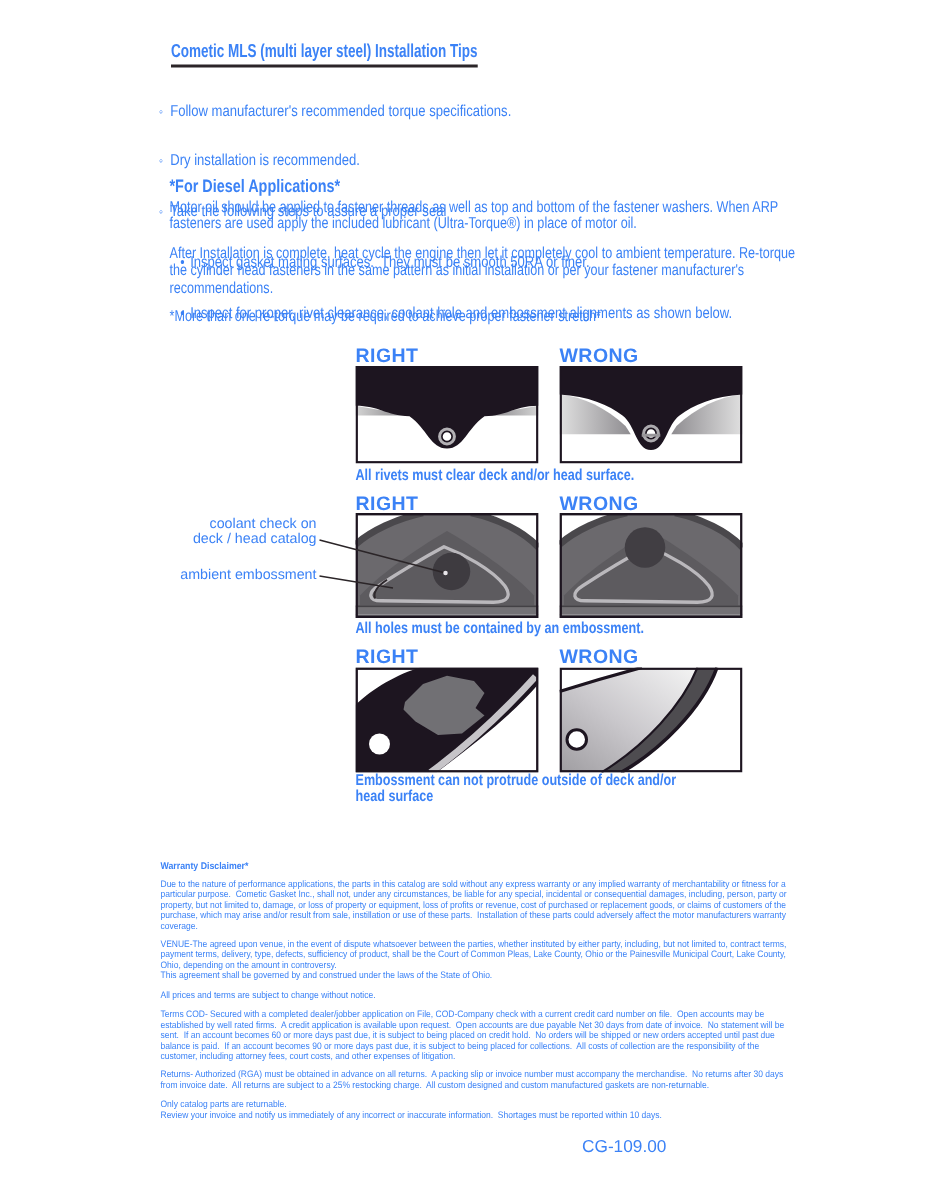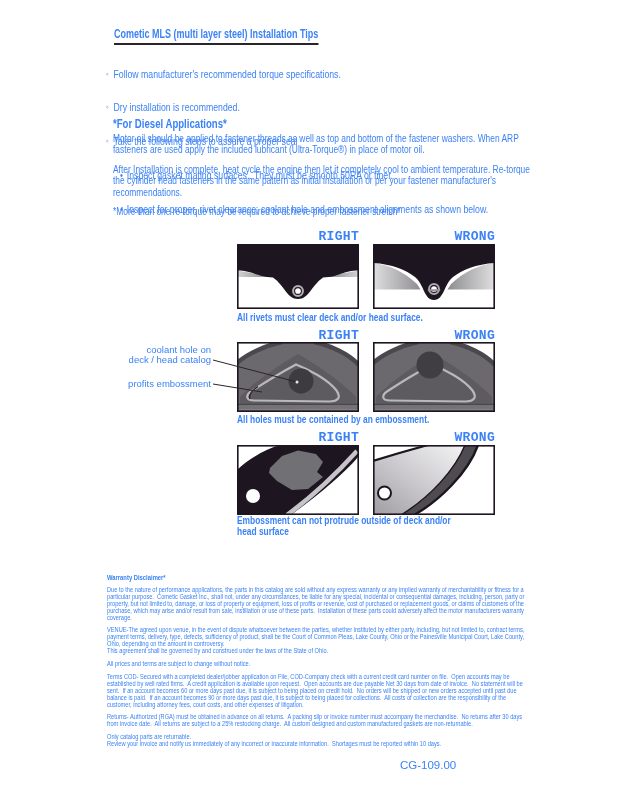--- a/index.html
+++ b/index.html
@@ -19,32 +19,32 @@
   .bullets{left:106px;top:46px;width:600px;font-size:10.5px;line-height:11.3px;transform:scaleX(0.83);white-space:pre-wrap;}
   .b{display:block;}
   .b .mk{display:inline-block;width:9px;font-size:9px;vertical-align:top;}
   .b2{padding-left:17px;}
   .b2 .mk{width:8px;font-size:10px;}
   
   .diesel-head{left:113px;top:117px;font-size:12px;font-weight:700;white-space:nowrap;transform:scaleX(0.8);}
   .diesel{left:113px;top:133px;width:525px;font-size:10.5px;line-height:11.4px;transform:scaleX(0.8);}
   .diesel p{margin:0 0 8px 0;white-space:pre-wrap;}
   
-  .dlabel{width:122px;text-align:right;font-size:13px;font-weight:700;letter-spacing:.3px;font-family:Liberation Mono, monospace;}
+  .dlabel{width:122px;text-align:left;font-size:13px;font-weight:700;letter-spacing:.3px;}
   .dbox{width:122px;}
   .dbox svg{display:block;}
   .dcap{left:237px;font-size:10.5px;font-weight:700;line-height:11px;transform:scaleX(0.8);white-space:pre-wrap;}
   
   .callout{left:80px;width:131px;text-align:right;font-size:9.5px;line-height:9.8px;}
   
   .warranty{left:107px;top:574px;width:470px;font-size:6.3px;line-height:7.05px;transform:scaleX(0.9);}
   .warranty h2{font-size:6.5px;line-height:7.05px;font-weight:700;margin:0 0 4.5px 0;}
   .warranty p{margin:0 0 5.5px 0;white-space:pre-wrap;}
   
-  .pagenum{left:388px;top:759px;font-size:11.5px;margin-left:12px;}
+  .pagenum{left:388px;top:759px;font-size:11.5px;}
 </style>
 </head>
 <body>
 
 <div class="page">
 
   <div class="abs title cond">Cometic MLS (multi layer steel) Installation Tips</div>
 
   <div class="abs bullets cond">
     <span class="b"><span class="mk">◦</span><span>Follow manufacturer's recommended torque specifications.</span></span>
@@ -106,24 +106,24 @@
       <line x1="54.8" y1="46.2" x2="67.2" y2="46.2" stroke="#98969a" stroke-width="2"></line>
       <rect x="0.8" y="0.8" width="120.4" height="63.4" fill="none" stroke="#1d1520" stroke-width="1.6"></rect>
     </svg>
   </div>
   <div class="abs dcap cond" style="top:312px;width:300px;">All rivets must clear deck and/or head surface.</div>
 
   <div class="abs dlabel" style="left:237px;top:328px;">RIGHT</div>
   <div class="abs dlabel" style="left:373px;top:328px;">WRONG</div>
 
   <div class="abs callout" style="top:345px;">
-    <div>coolant hole on</div>
+    <div>coolant check on</div>
     <div>deck / head catalog</div>
   </div>
-  <div class="abs callout" style="top:379px;">profits embossment</div>
+  <div class="abs callout" style="top:379px;">ambient embossment</div>
 
   <div class="abs dbox" style="left:237px;top:342px;">
     <svg viewBox="0 0 122 70" width="122" height="70">
       <rect width="122" height="70" fill="#6b696d"></rect>
       <path d="M0,0 L45,0 C28,3.5 10,12 0,21 Z" fill="#ffffff"></path>
       <path d="M77,0 L122,0 L122,23 C112,12 94,3.5 77,0 Z" fill="#ffffff"></path>
       <path d="M45,0 C28,3.5 10,12 0,21" stroke="#4a484c" stroke-width="4.5" fill="none"></path>
       <path d="M77,0 C94,3.5 112,12 122,23" stroke="#4a484c" stroke-width="4.5" fill="none"></path>
       <path d="M61,12 C47,20 19,38 3,55 L3,61.5 L119,61.5 L119,55 C103,38 75,20 61,12 Z" fill="#5d5b5f"></path>
       <path d="M59,22.5 C46,29.5 27,41 15.5,48.5 C7.5,53.5 9,58.5 17,58.5 L92,59.5 C102,59.5 104,55 99.5,48.5 C91,37.5 72,27.5 59,22.5 Z" fill="none" stroke="#bab8bc" stroke-width="2.2"></path>

